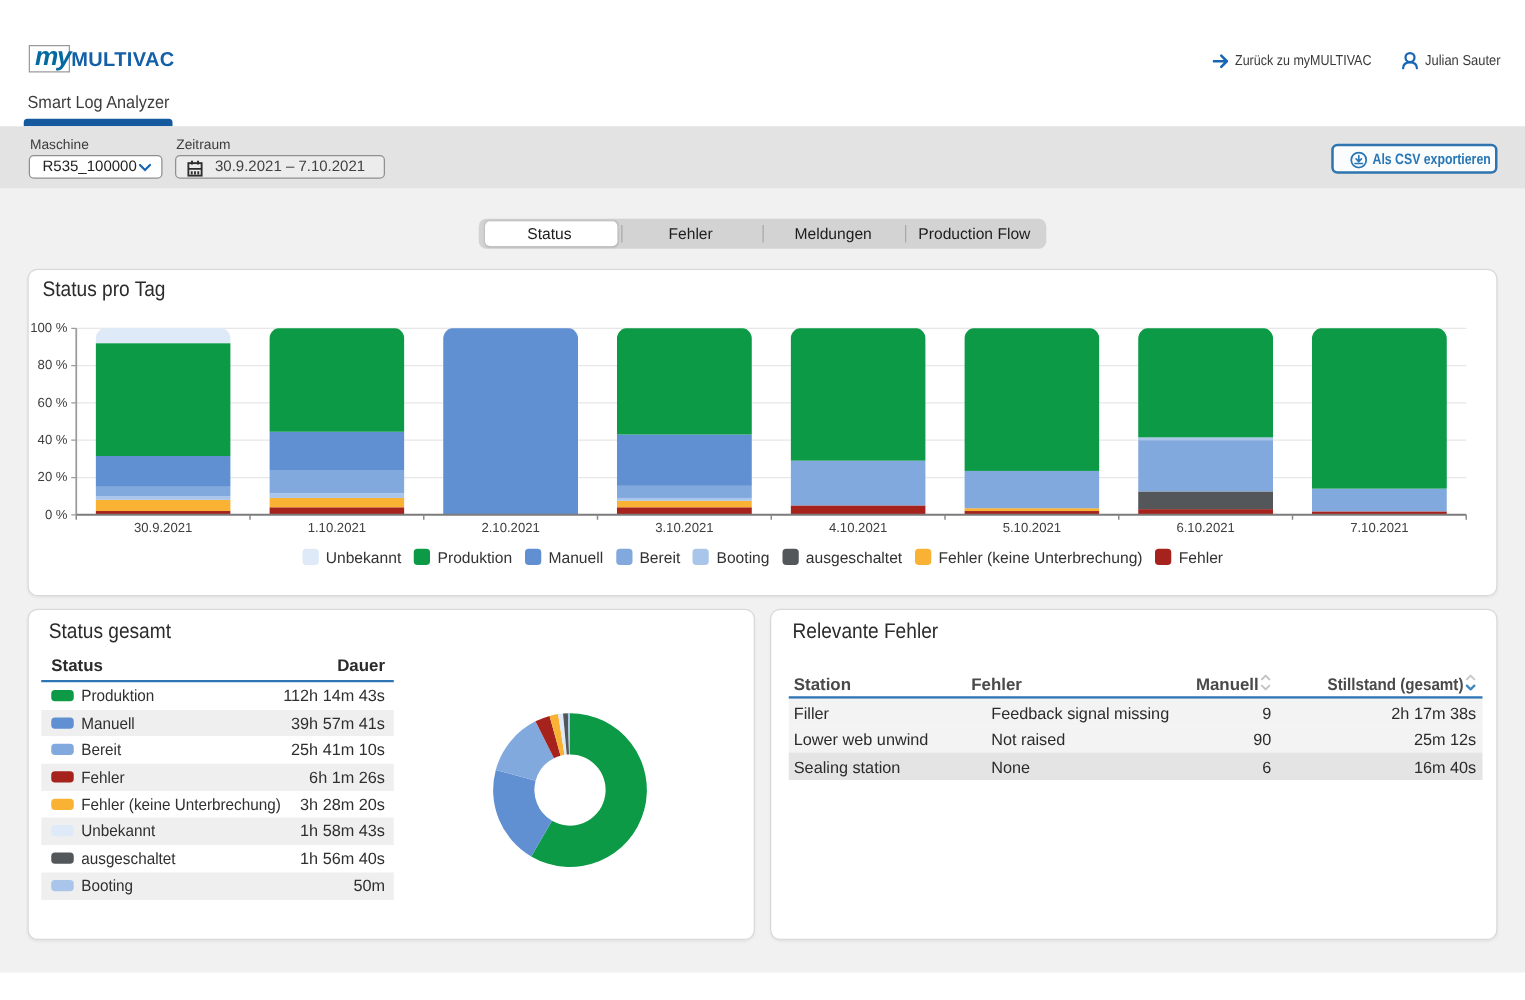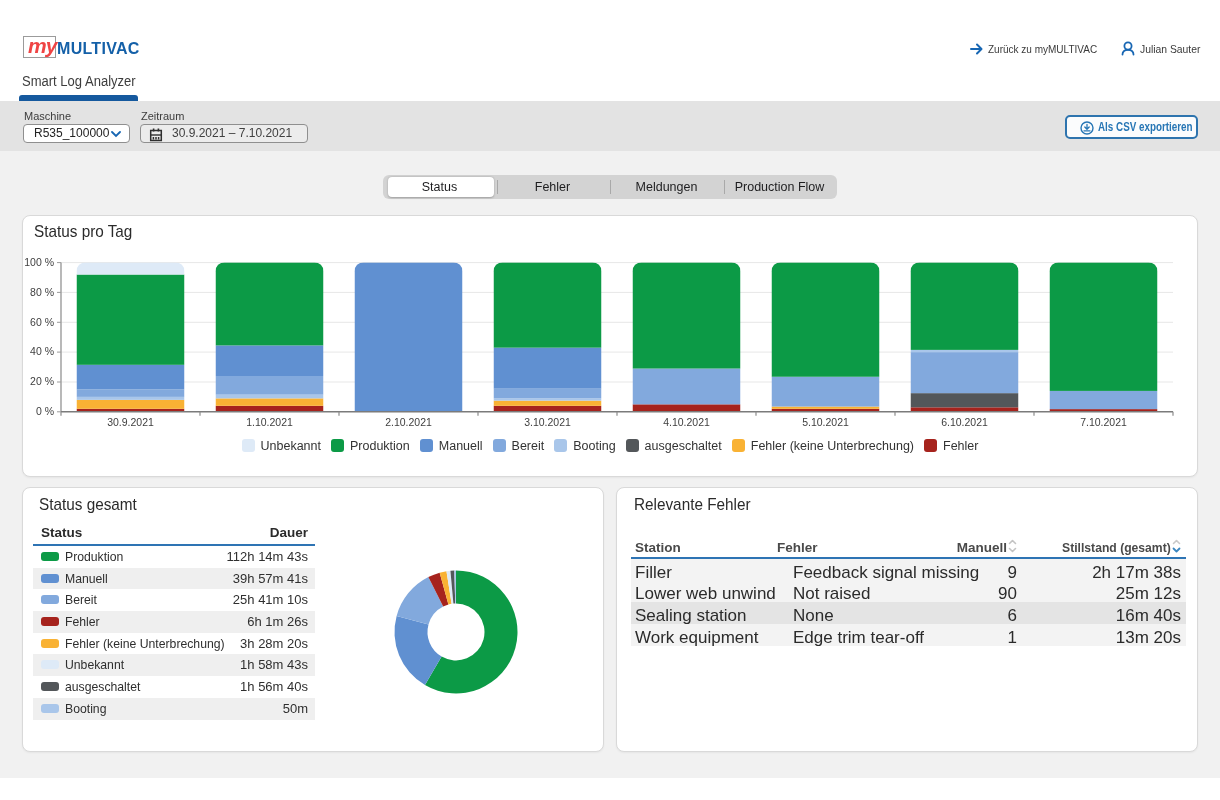--- a/index.html
+++ b/index.html
@@ -1,20 +1,20 @@
 <!DOCTYPE html>
 <html><head><meta charset="utf-8">
 <style>
 * { margin:0; padding:0; box-sizing:border-box; }
 html,body { width:1220px; height:800px; font-family:"Liberation Sans", sans-serif; background:#fff; position:relative; overflow:hidden; }
 .abs { position:absolute; }
 
 #hdr { position:absolute; left:0; top:0; width:1220px; height:101px; background:#fff; }
 #logobox { position:absolute; left:23px; top:36px; width:33px; height:22px; border:1.5px solid #9b9b9b; }
-#logomy { position:absolute; left:28px; top:34px; font-style:italic; font-weight:bold; font-size:21px; color:#ef4444; letter-spacing:-1px; }
+#logomy { position:absolute; left:28px; top:34px; font-style:italic; font-weight:bold; font-size:21px; color:#0369a1; letter-spacing:-1px; }
 #logomv { position:absolute; left:57px; top:40px; font-weight:bold; font-size:16px; color:#1460a8; letter-spacing:0.3px; }
 #sla { position:absolute; left:22px; top:73px; font-size:14px; color:#3d3d3d; transform:scaleX(0.93); transform-origin:0 0; }
 #blbar { position:absolute; left:19px; top:95px; width:119px; height:6px; background:#15599e; border-radius:3px 3px 0 0; }
 .hlink { position:absolute; top:43px; font-size:11.5px; color:#3a3a3a; white-space:nowrap; }
 
 #tbar { position:absolute; left:0; top:101px; width:1220px; height:50px; background:#e3e3e3; }
 .tlbl { position:absolute; top:9px; font-size:11px; color:#3c3c3c; }
 #msel { position:absolute; left:23px; top:23px; width:107px; height:19px; background:#fff; border:1px solid #8f8f8f; border-radius:4px; font-size:12px; color:#222; line-height:17px; padding-left:10px; }
 #dsel { position:absolute; left:140px; top:23px; width:168px; height:19px; background:#ececec; border:1px solid #8f8f8f; border-radius:4px; font-size:12px; color:#404040; line-height:17px; }
 #csvbtn { position:absolute; left:1065px; top:14px; width:133px; height:24px; background:#fbfcfd; border:2px solid #2e74ae; border-radius:5px; color:#2776b5; font-size:12px; font-weight:bold; line-height:20px; }
@@ -37,21 +37,21 @@
 #t2 .hdr { position:relative; height:24px; font-size:13.5px; font-weight:bold; color:#2b2b2b; border-bottom:2px solid #2e74b4; }
 .srow { position:relative; height:21.7px; font-size:13px; color:#2f2f2f; }
 .sw { position:absolute; left:8px; top:6px; width:18px; height:9px; border-radius:3px; }
 .slbl { position:absolute; left:32px; top:3px; transform:scaleX(0.94); transform-origin:0 0; white-space:nowrap; }
 .sval { position:absolute; right:7px; top:3px; }
 .total { background:#dbe7f5; }
 
 #card3 { left:616px; top:336px; width:582px; height:265px; }
 #t3 { position:absolute; left:14px; top:38px; width:555px; }
 #t3 .hdr { position:relative; height:33px; font-size:13.5px; font-weight:bold; color:#4a4a4a; border-bottom:2px solid #2e74b4; }
-.frow { position:relative; height:21.7px; font-size:17px; color:#2b2b2b; }
+.frow { position:relative; height:21.7px; font-size:13px; color:#2b2b2b; }
 .frow span { position:absolute; top:3.5px; }
 .c1 { left:4px; } .c2 { left:162px; } .c3 { right:169px; } .c4 { right:5px; }
 </style></head>
 <body>
 <div id="hdr">
   <div id="logobox"></div>
     <div id="logomy">my</div>
     <div id="logomv">MULTIVAC</div>
   <div id="sla">Smart Log Analyzer</div>
   <div id="blbar"></div>
@@ -307,20 +307,14 @@
           <span class="c2">Not raised</span>
           <span class="c3">90</span>
           <span class="c4">25m 12s</span>
         </div>
 <div class="frow" style="background:#e4e4e4">
           <span class="c1">Sealing station</span>
           <span class="c2">None</span>
           <span class="c3">6</span>
           <span class="c4">16m 40s</span>
         </div>
-<div class="frow" style="background:#f3f3f3">
-          <span class="c1">Work equipment</span>
-          <span class="c2">Edge trim tear-off</span>
-          <span class="c3">1</span>
-          <span class="c4">13m 20s</span>
-        </div>
     </div>
   </div>
 </div>
 </body></html>

